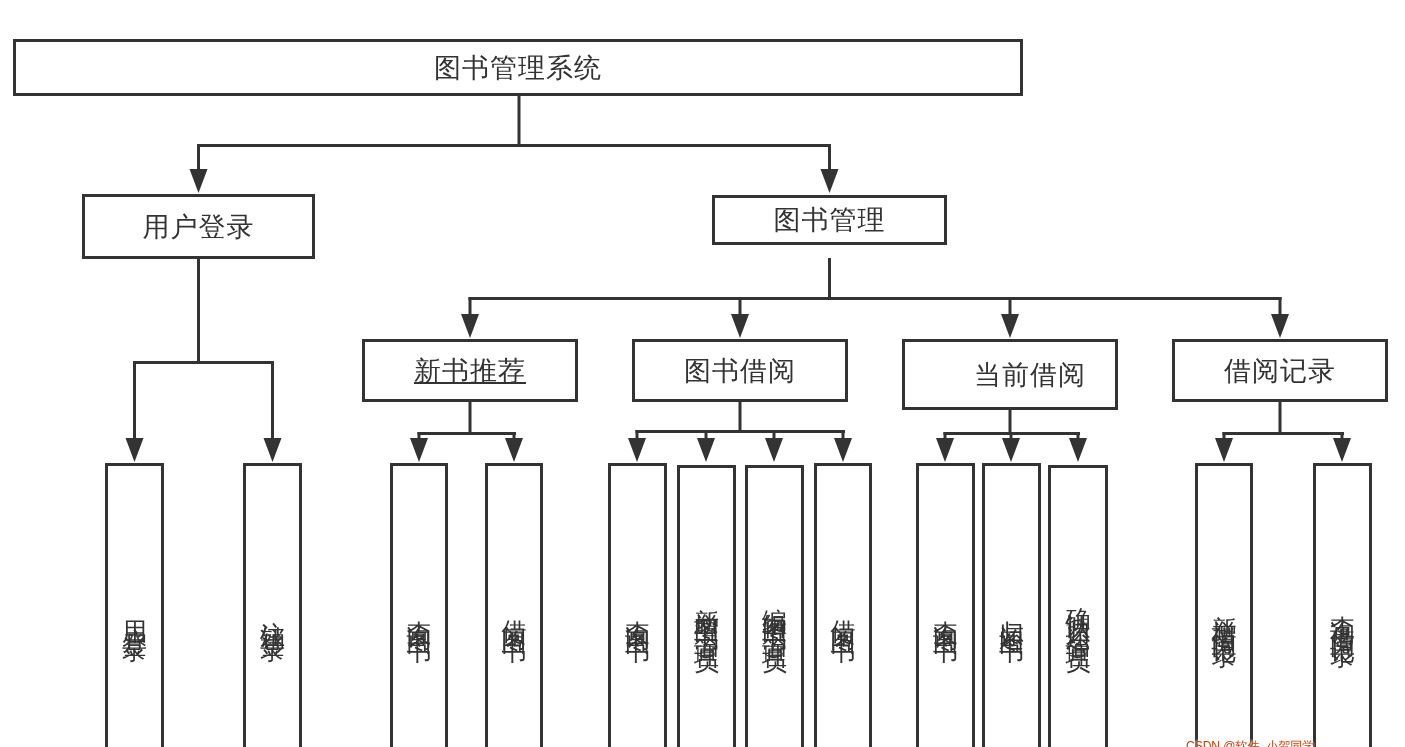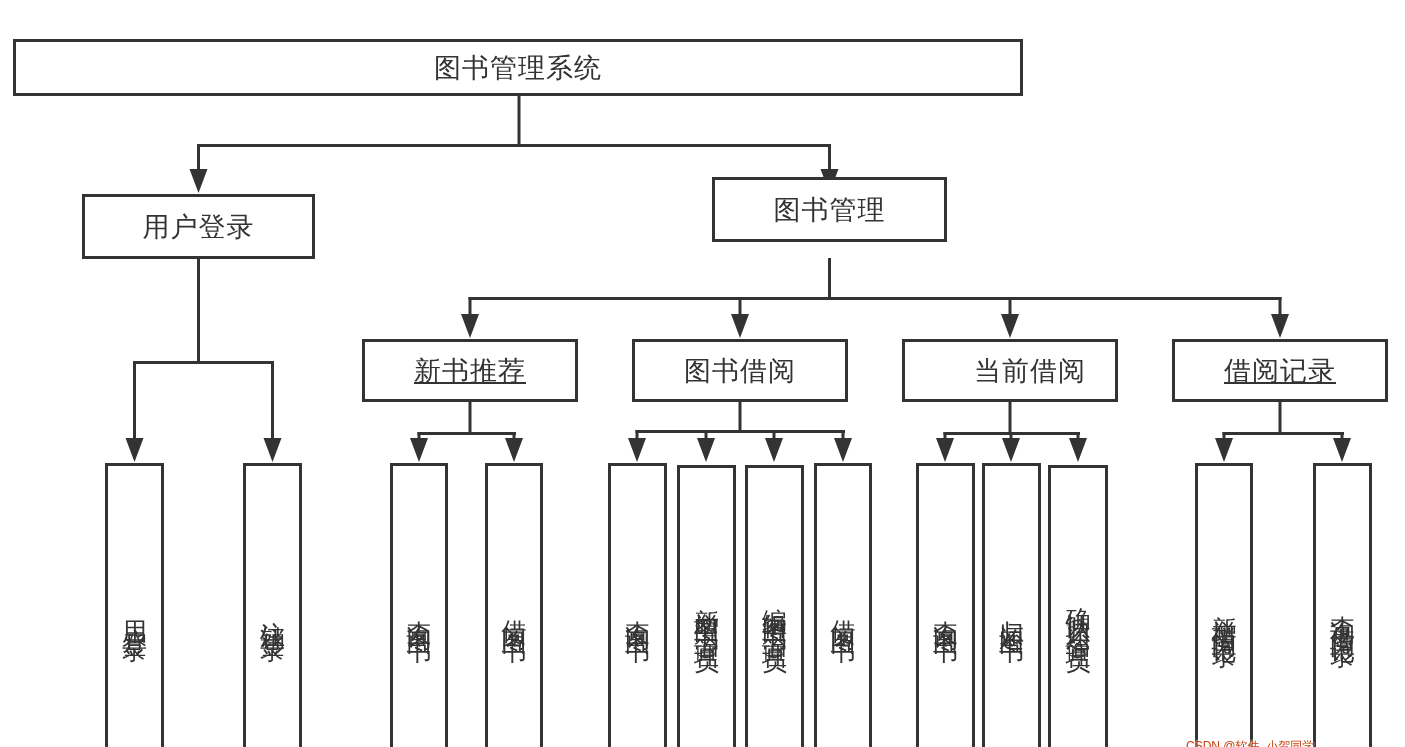--- a/index.html
+++ b/index.html
@@ -117,34 +117,34 @@
     </g>
   </svg>
 
   <div class="node" style="left:13px;top:13px;width:1010px;height:57px;">
     <span class="hlabel">图书管理系统</span>
   </div>
 
   <div class="node" style="left:82px;top:168px;width:233px;height:65px;">
     <span class="hlabel">用户登录</span>
   </div>
-  <div class="node" style="left:712px;top:151px;width:235px;height:65px;">
+  <div class="node" style="left:712px;top:169px;width:235px;height:50px;">
     <span class="hlabel">图书管理</span>
   </div>
 
   <div class="node" style="left:362px;top:313px;width:216px;height:63px;text-decoration:underline;">
     <span class="hlabel">新书推荐</span>
   </div>
   <div class="node" style="left:632px;top:313px;width:216px;height:63px;align-items:center;">
     <span class="hlabel">图书借阅</span>
   </div>
-  <div class="node" style="left:902px;top:313px;width:216px;height:63px;padding-left:40px;">
+  <div class="node" style="left:902px;top:313px;width:216px;height:71px;padding-left:40px;">
     <span class="hlabel">当前借阅</span>
   </div>
-  <div class="node" style="left:1172px;top:313px;width:216px;height:63px;text-decoration:underline;">
+  <div class="node" style="left:1172px;top:313px;width:216px;height:63px;">
     <span class="hlabel">借阅记录</span>
   </div>
 
   <div class="node" style="left:105px;top:437px;width:59px;height:300px;">
     <span class="vlabel">用户登录</span>
   </div>
   <div class="node" style="left:243px;top:437px;width:59px;height:300px;">
     <span class="vlabel">注销登录</span>
   </div>
 

